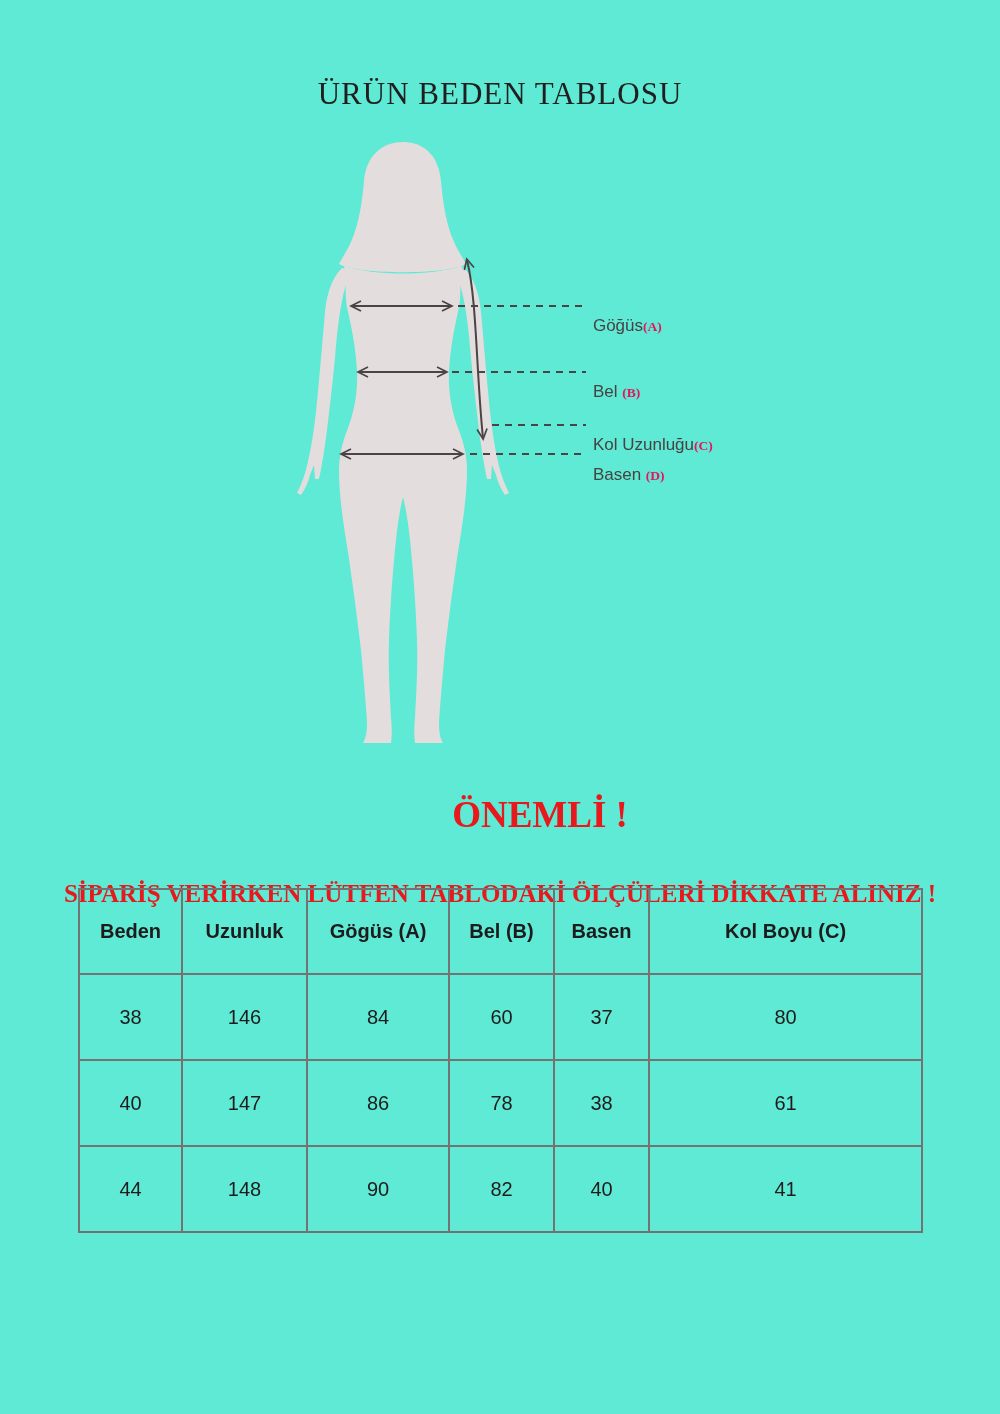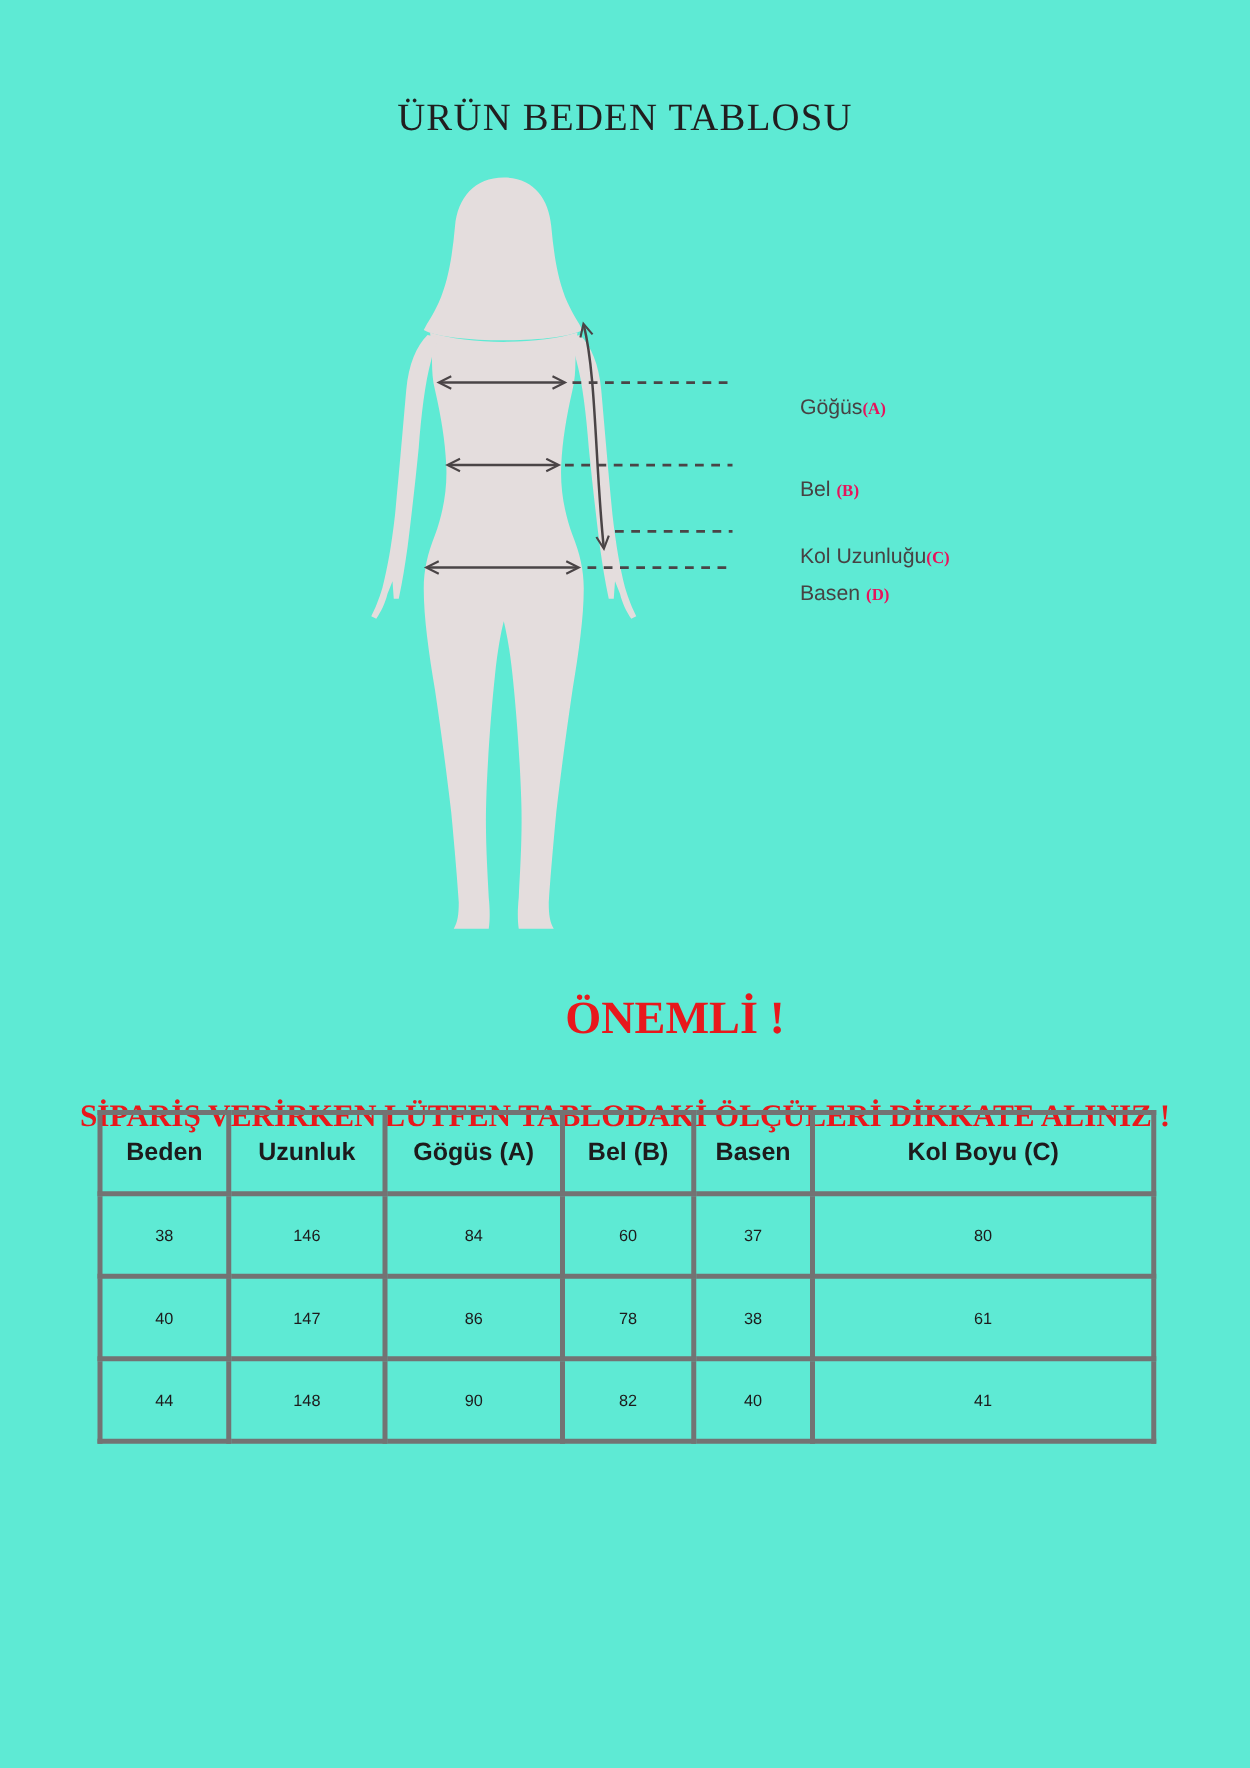--- a/index.html
+++ b/index.html
@@ -7,21 +7,21 @@
     position:relative; width:1000px; height:1414px; background:#5eead4;
     font-family:"Liberation Sans", sans-serif; overflow:hidden;
   }
   .page-title {
     position:absolute; top:76px; left:0; width:100%;
     text-align:center; font-family:"Liberation Serif", serif;
     font-size:31px; font-weight:500; letter-spacing:1px; color:#211e1f;
   }
   .diagram-svg { position:absolute; left:280px; top:135px; }
   .m-label {
-    position:absolute; left:621px; height:20px; line-height:20px;
+    position:absolute; left:574px; height:20px; line-height:20px;
     font-size:17px; color:#474243; white-space:pre;
   }
   .m-label .letter {
     font-family:"Liberation Serif", serif; font-weight:bold;
     font-size:13.5px; color:#e8135c;
   }
   .label-chest { top:296px; }
   .label-waist { top:362px; }
   .label-arm   { top:415px; }
   .label-hip   { top:445px; }
@@ -33,25 +33,25 @@
   .warning-text {
     position:absolute; top:880px; left:0; width:100%; text-align:center;
     font-family:"Liberation Serif", serif; font-weight:bold;
     font-size:25px; color:#e8181c;
   }
   table.size-table {
     position:absolute; left:78px; top:888px; width:843px;
     border-collapse:collapse; table-layout:fixed;
   }
   .size-table td, .size-table th {
-    border:4px solid #737373; text-align:center; vertical-align:middle;
-    color:#1d1b1c; padding:4px;
+    border:2px solid #737373; text-align:center; vertical-align:middle;
+    color:#1d1b1c; padding:15px;
   }
   .size-table th { height:53px; font-size:20px; font-weight:bold; }
-  .size-table td { height:54px; font-size:13px; font-weight:normal; }
+  .size-table td { height:54px; font-size:20px; font-weight:normal; }
 </style>
 </head>
 <body>
 
 <div class="page">
 
   <div class="page-title">ÜRÜN BEDEN TABLOSU</div>
 
   <svg class="diagram-svg" width="322" height="626" viewBox="280 135 322 626">
     <defs>

